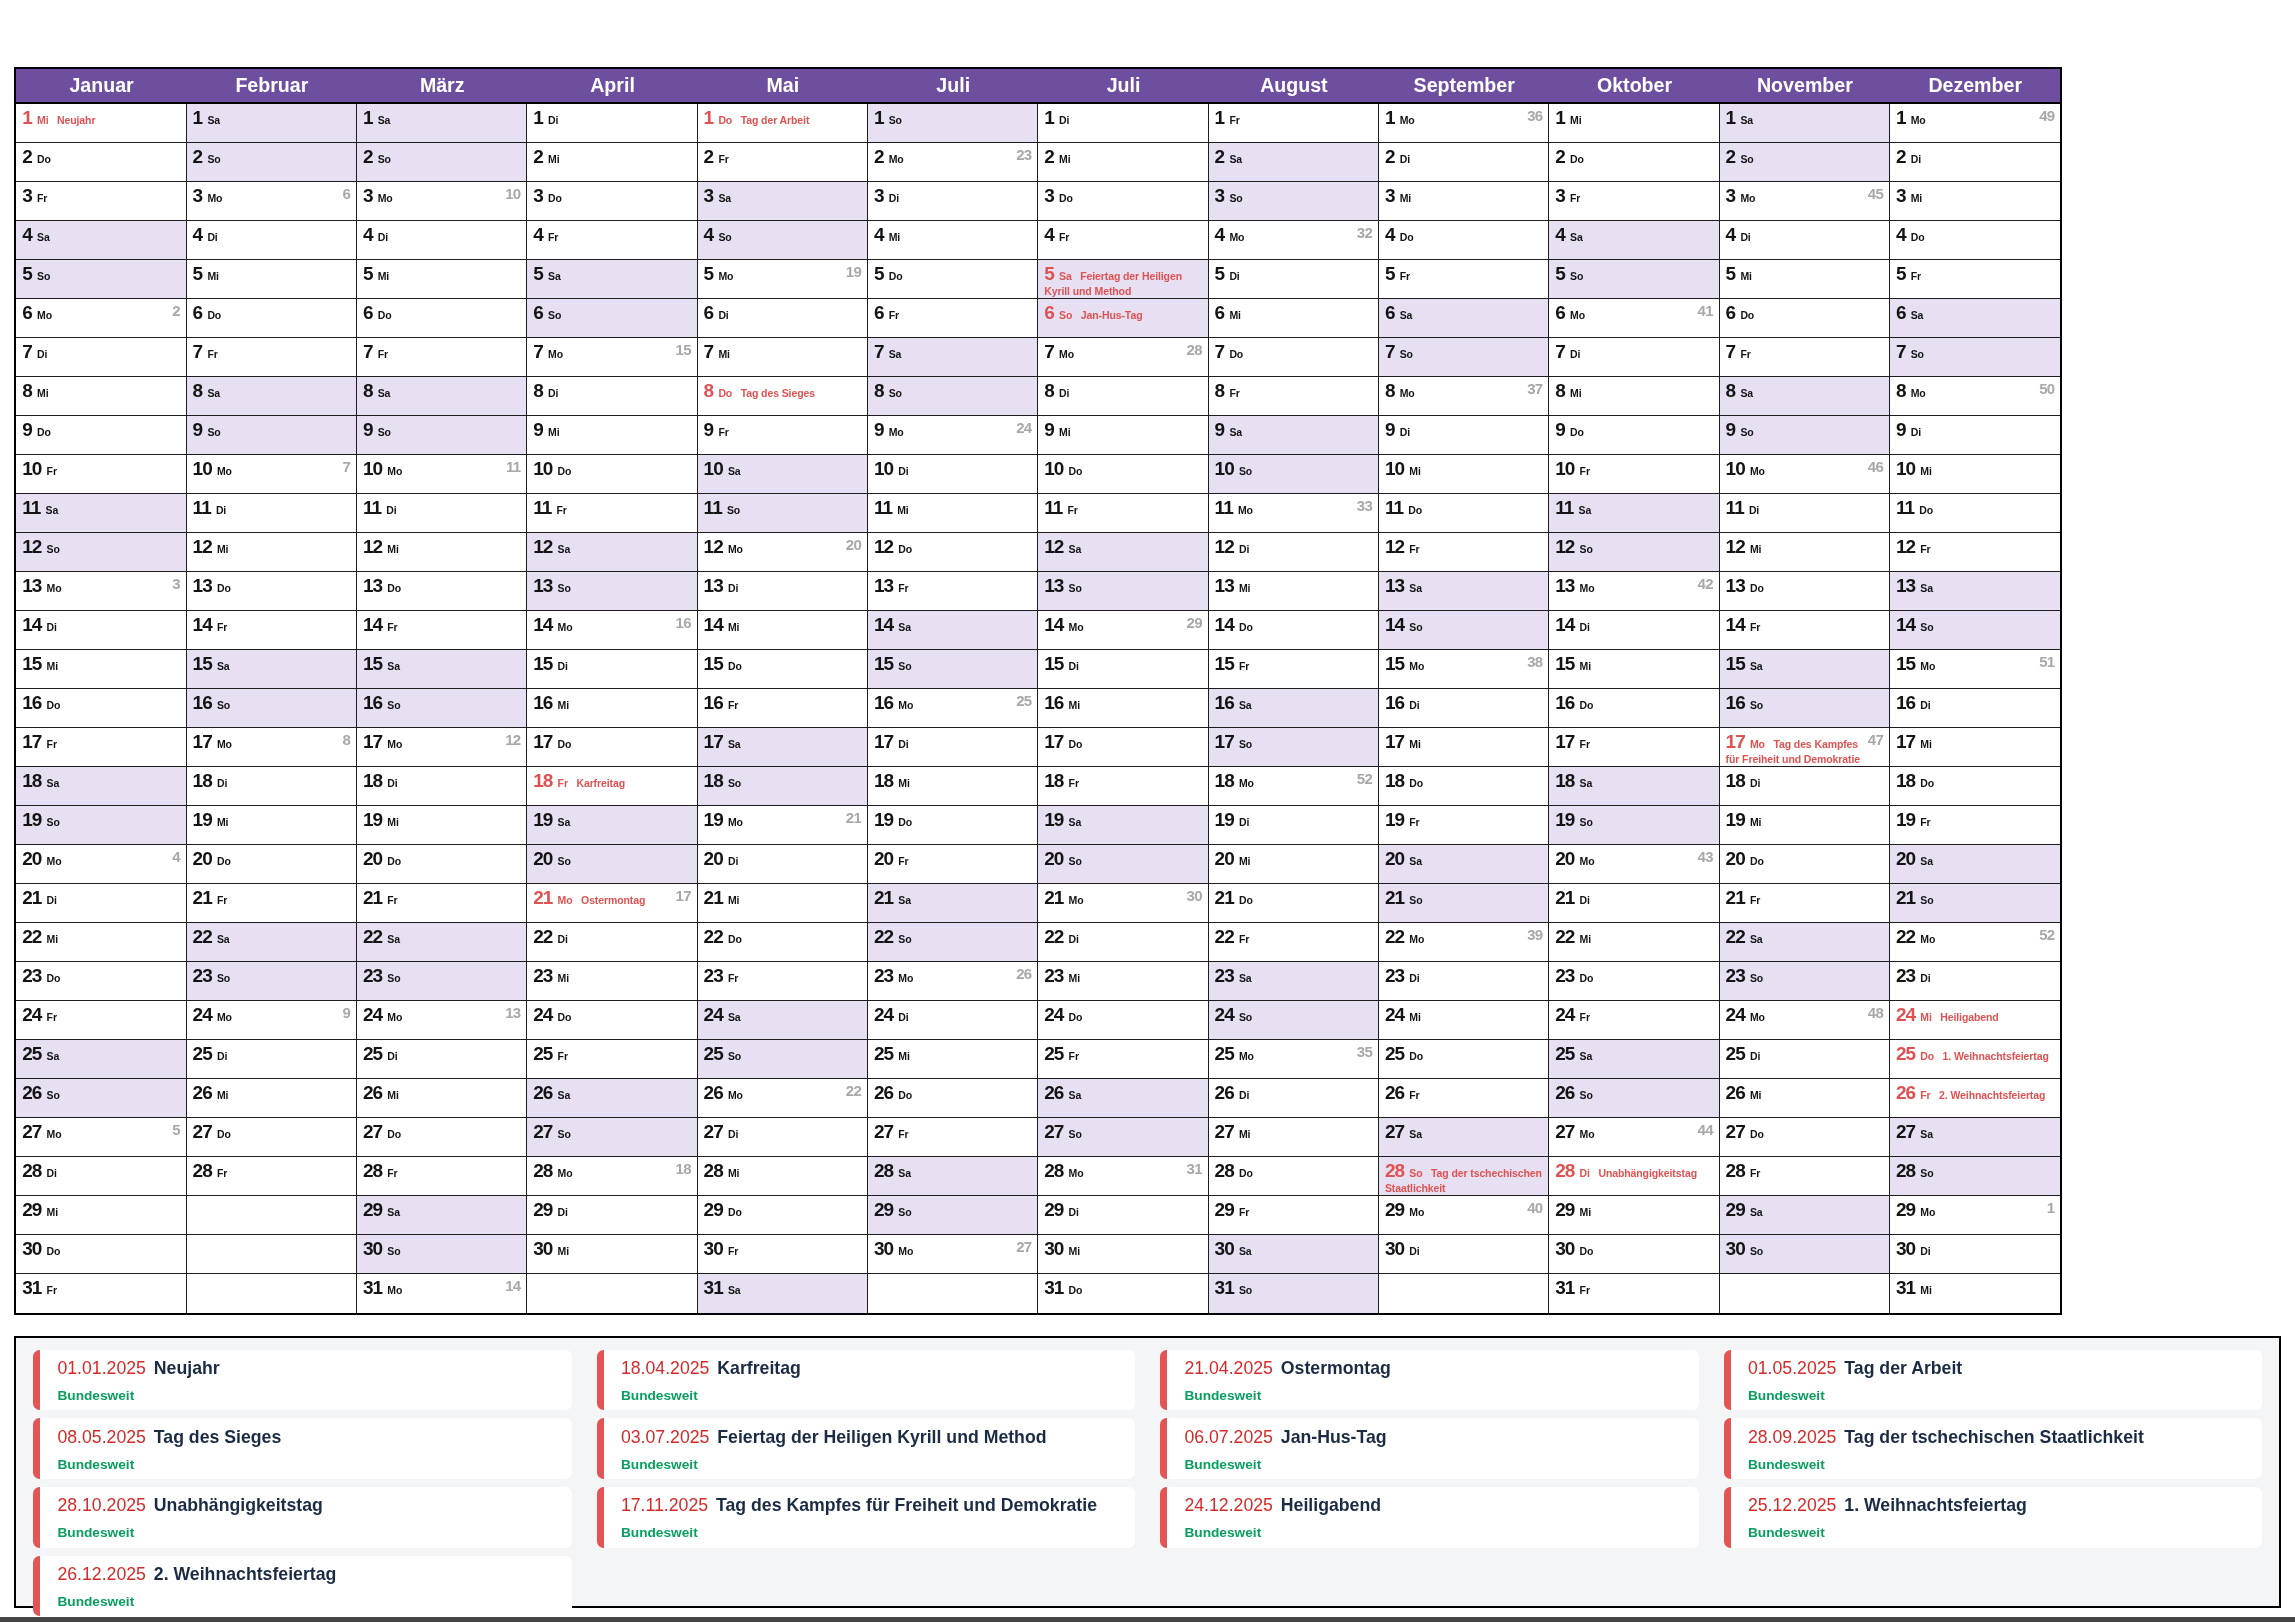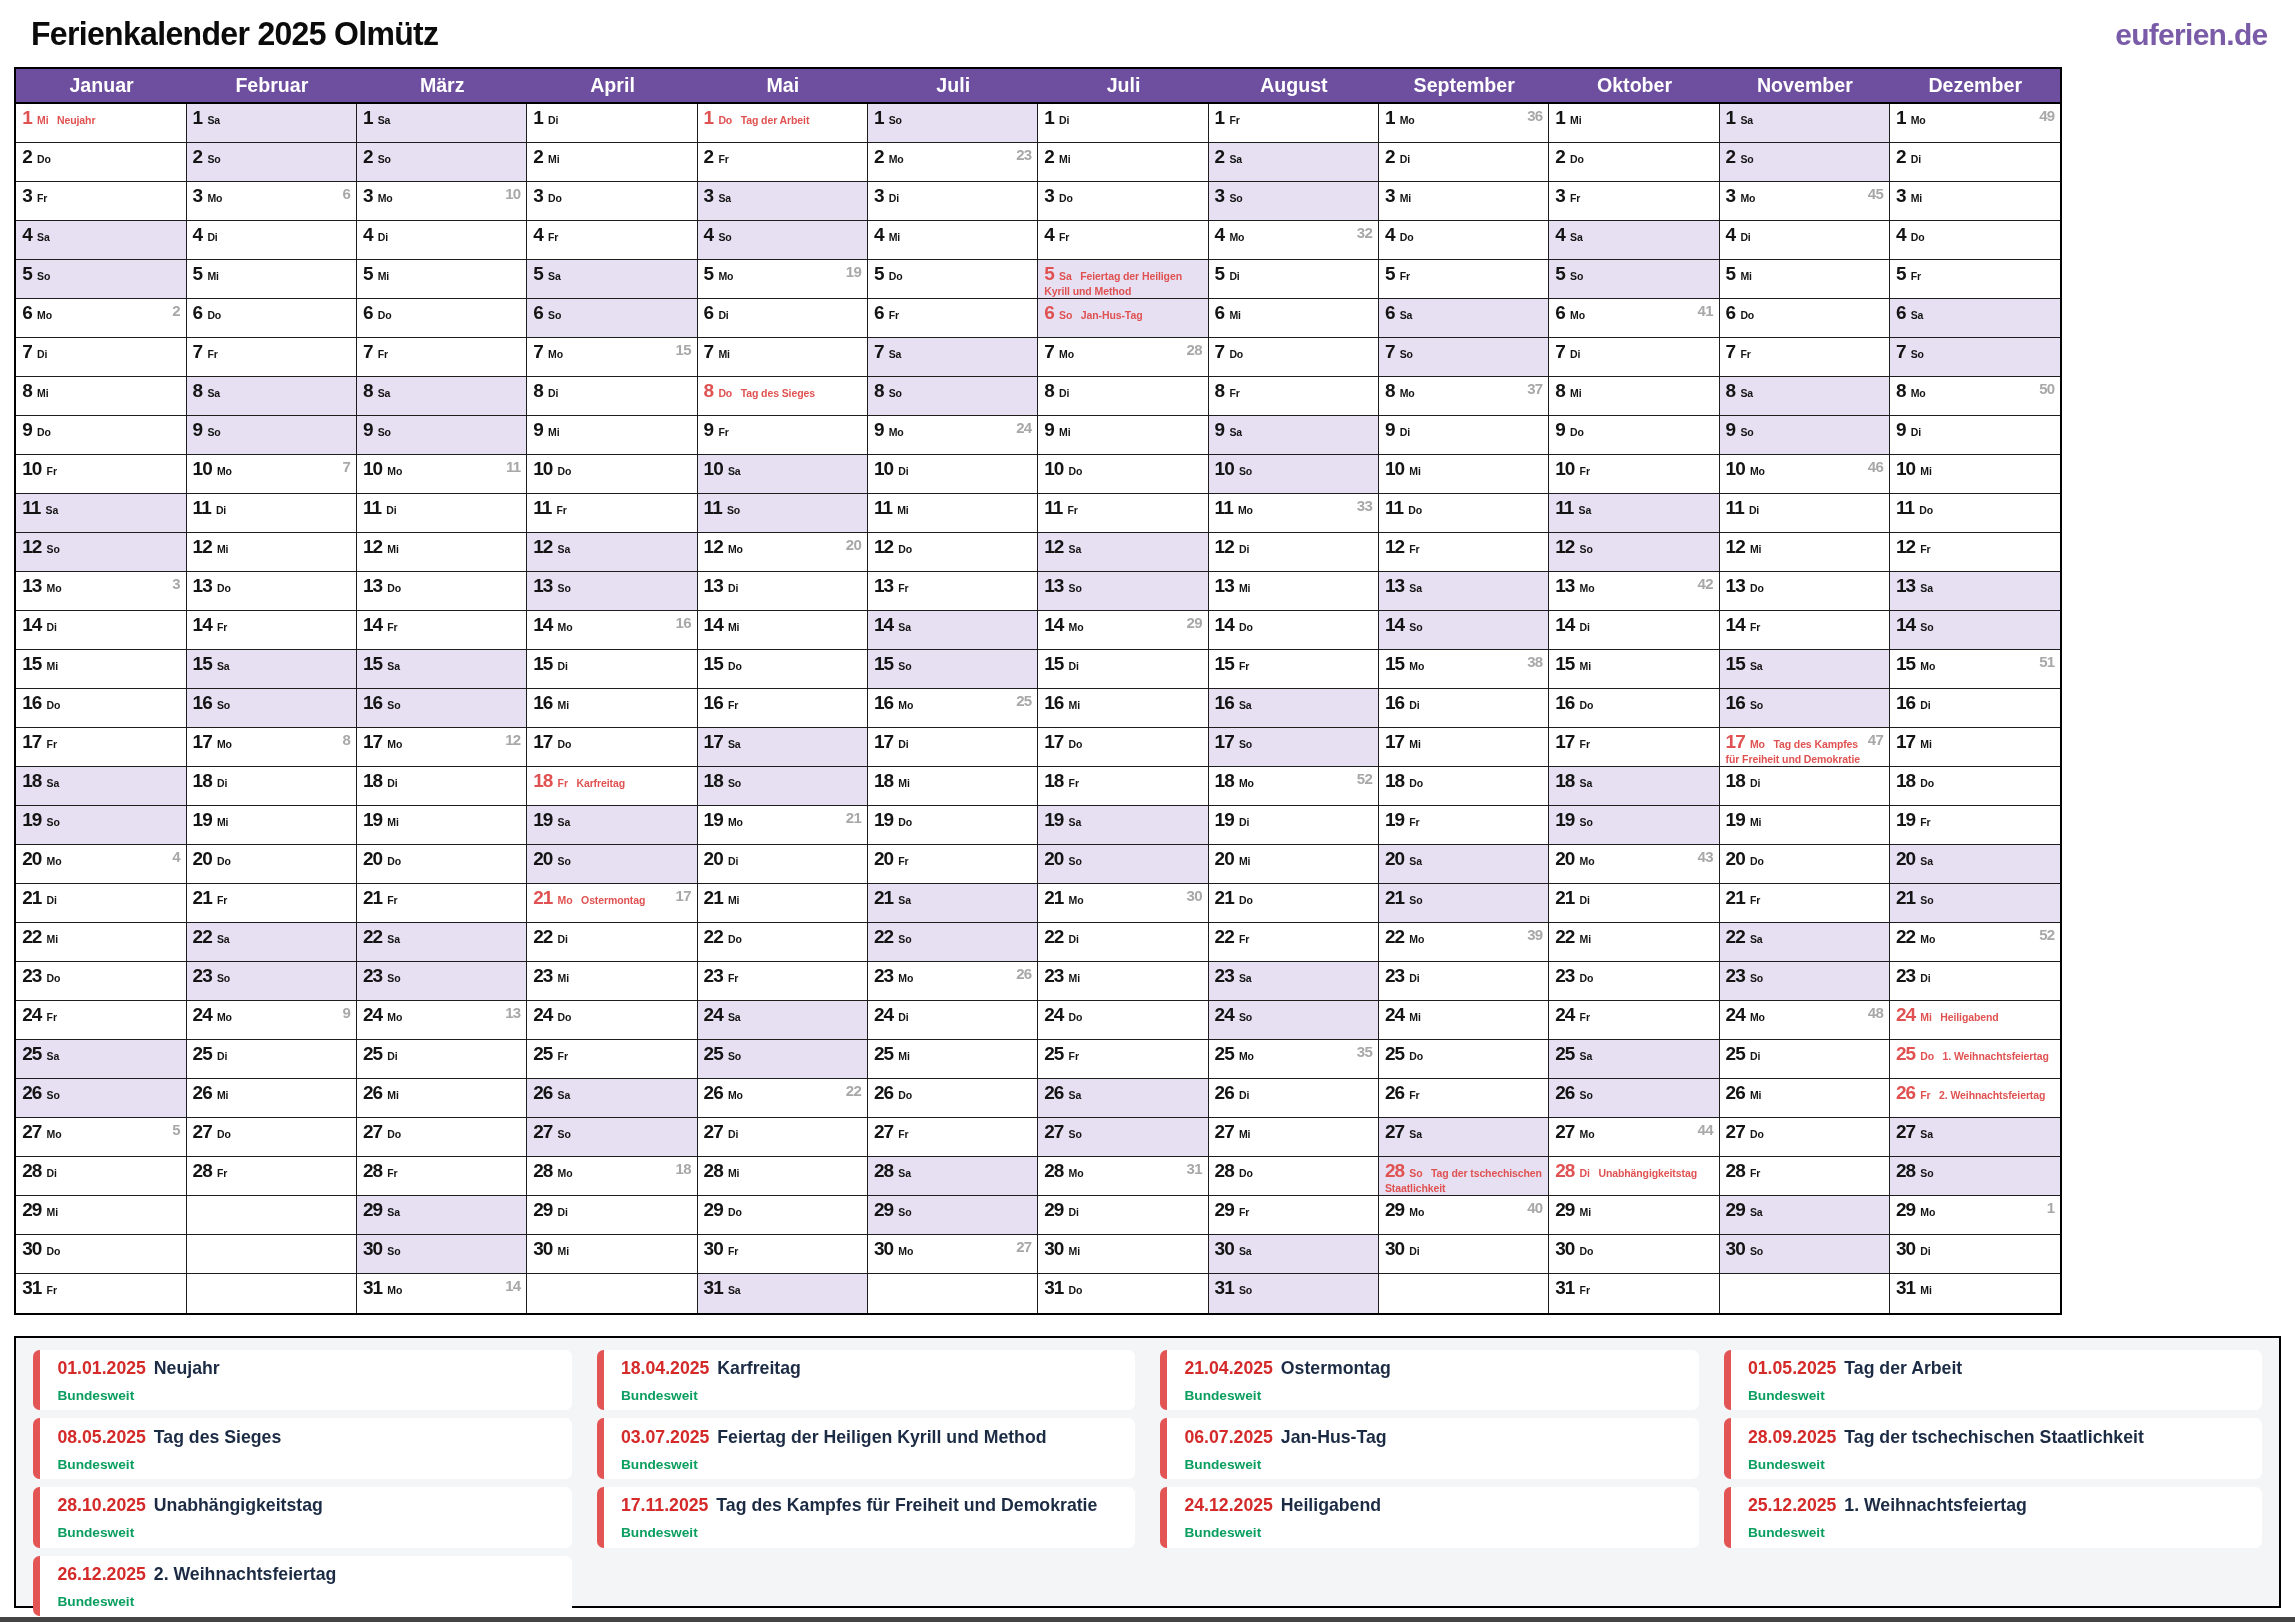--- a/index.html
+++ b/index.html
@@ -70,41 +70,37 @@
   .legend-grid{
     display:grid;grid-template-columns:repeat(4,1fr);
     column-gap:25px;row-gap:7.9px;
   }
   .card{
     background:#ffffff;border-radius:6.5px;
     border-left:7.2px solid var(--legend-bar-red);
     padding:8.5px 13px 7.2px 17px;
     min-height:38px;
   }
-  .card .date{color:var(--legend-date-red);font-size:17.7px;font-weight:bold;margin-right:7.9px;}
+  .card .date{color:var(--legend-date-red);font-size:17.7px;font-weight:normal;margin-right:7.9px;}
   .card .name{color:var(--holiday-name-navy);font-size:17.7px;font-weight:bold;}
   .card .region{
     display:block;margin-top:9px;
     color:var(--bundesweit-green);font-size:13.7px;font-weight:bold;
   }
   
   .pagefoot{
     position:absolute;left:0;right:0;bottom:0;height:5.9px;
     background:#454545;
   }
 </style>
 </head>
 <body>
 
 <div class="page">
 
-  <div class="topbar">
-    <div class="page-title">Ferienkalender 2025 Olmütz</div>
-    <div class="site-logo">euferien.de</div>
-  </div>
 
   <div class="calendar">
       <div class="mh">Januar</div>
       <div class="mh">Februar</div>
       <div class="mh">März</div>
       <div class="mh">April</div>
       <div class="mh">Mai</div>
       <div class="mh">Juli</div>
       <div class="mh">Juli</div>
       <div class="mh">August</div>

